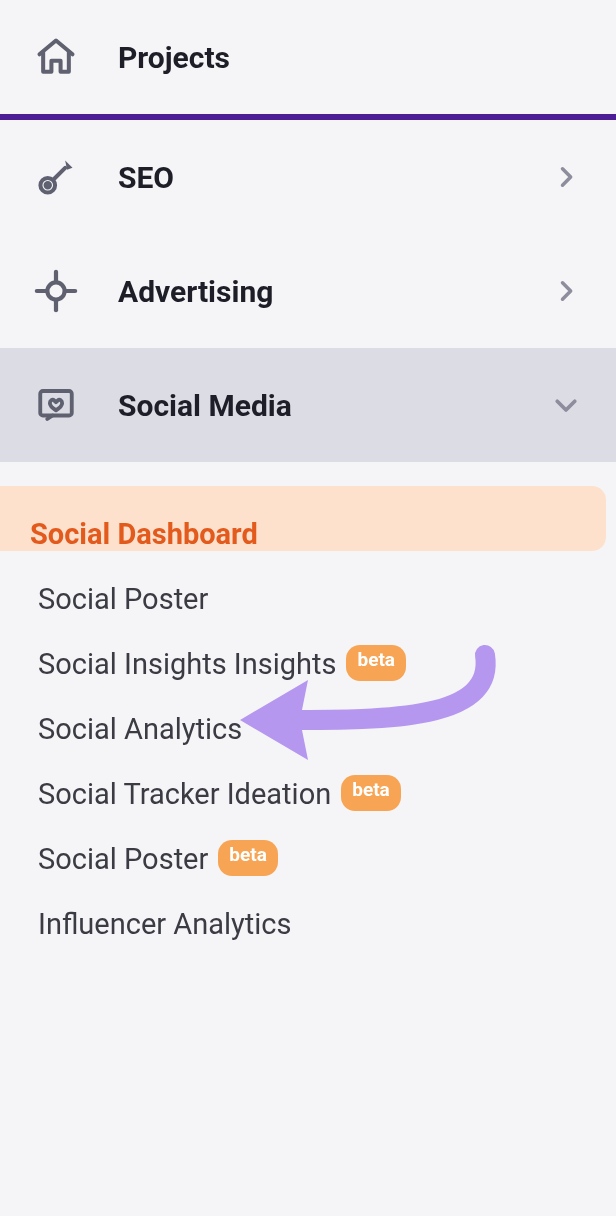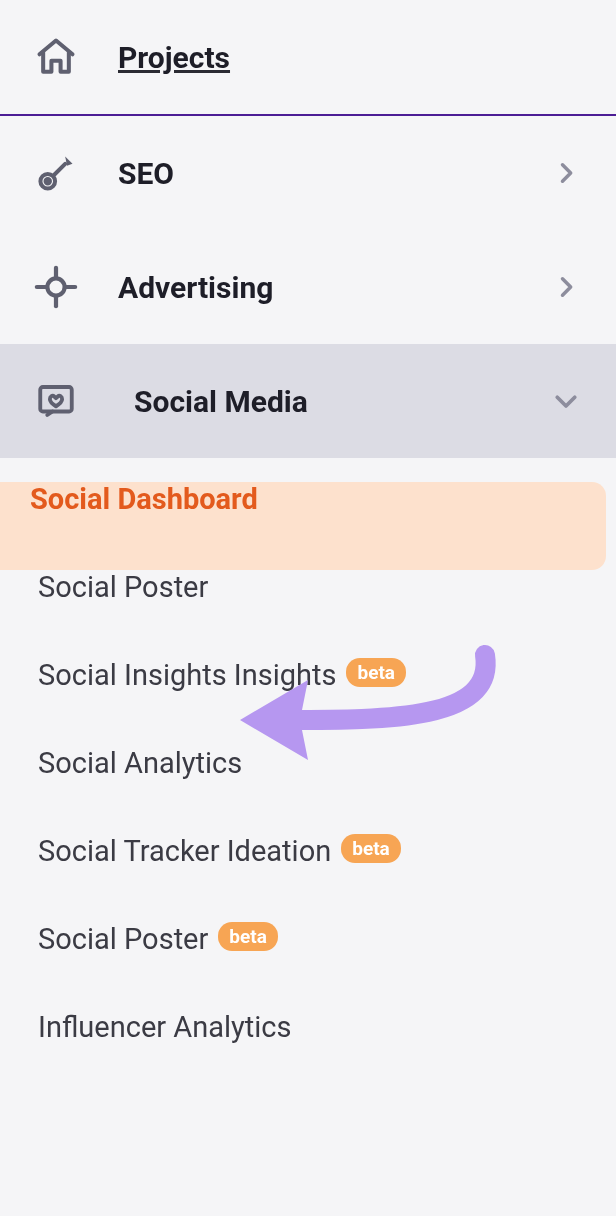--- a/index.html
+++ b/index.html
@@ -11,38 +11,36 @@
     color: #2b2b33;
     overflow: hidden;
   }
   .sidebar {
     width: 100%;
     position: relative;
   }
 
   
   .nav-section {
-    border-bottom: 2px solid #4c1d95;
-    text-decoration: underline;
+    border-bottom: 6px solid #4c1d95;
   }
   .nav-item {
     display: flex;
     align-items: center;
     height: 114px;
     padding: 0 34px 0 32px;
     cursor: pointer;
     font-weight: 700;
     font-size: 30px;
     letter-spacing: 0;
     color: #1e1e28;
   }
   .nav-item.expanded {
     background: #dcdce4;
     height: 114px;
-    gap: 16px;
   }
   .nav-icon {
     width: 48px;
     height: 48px;
     display: flex;
     align-items: center;
     justify-content: center;
     flex-shrink: 0;
     margin-right: 38px;
     color: #5f6070;
@@ -57,22 +55,22 @@
     color: #8d8d9d;
     display:flex;align-items:center;justify-content:center;
   }
 
   
   .submenu {
     padding: 24px 0 30px 0;
   }
   .sub-item {
     display: flex;
-    align-items: flex-start;
-    height: 88px;
+    align-items: flex-end;
+    height: 65px;
     padding: 0 28px 0 28px;
     font-size: 29px;
     font-weight: 400;
     color: #3b3b44;
     cursor: pointer;
     border-radius: 14px;
     margin: 0 10px;
   }
   .sub-item.active {
     background: #fde1cd;
@@ -84,21 +82,21 @@
   }
   .badge {
     display: inline-flex;
     align-items: center;
     justify-content: center;
     background: #f7a554;
     color: #fff;
     font-size: 19px;
     font-weight: 700;
     line-height: 1;
-    padding: 5px 11px 5px 11px;
+    padding: 5px 11px 12px 11px;
     border-radius: 14px;
     margin-left: 10px;
   }
 
   
   .arrow-overlay {
     position: absolute;
     pointer-events: none;
   }
 </style>

